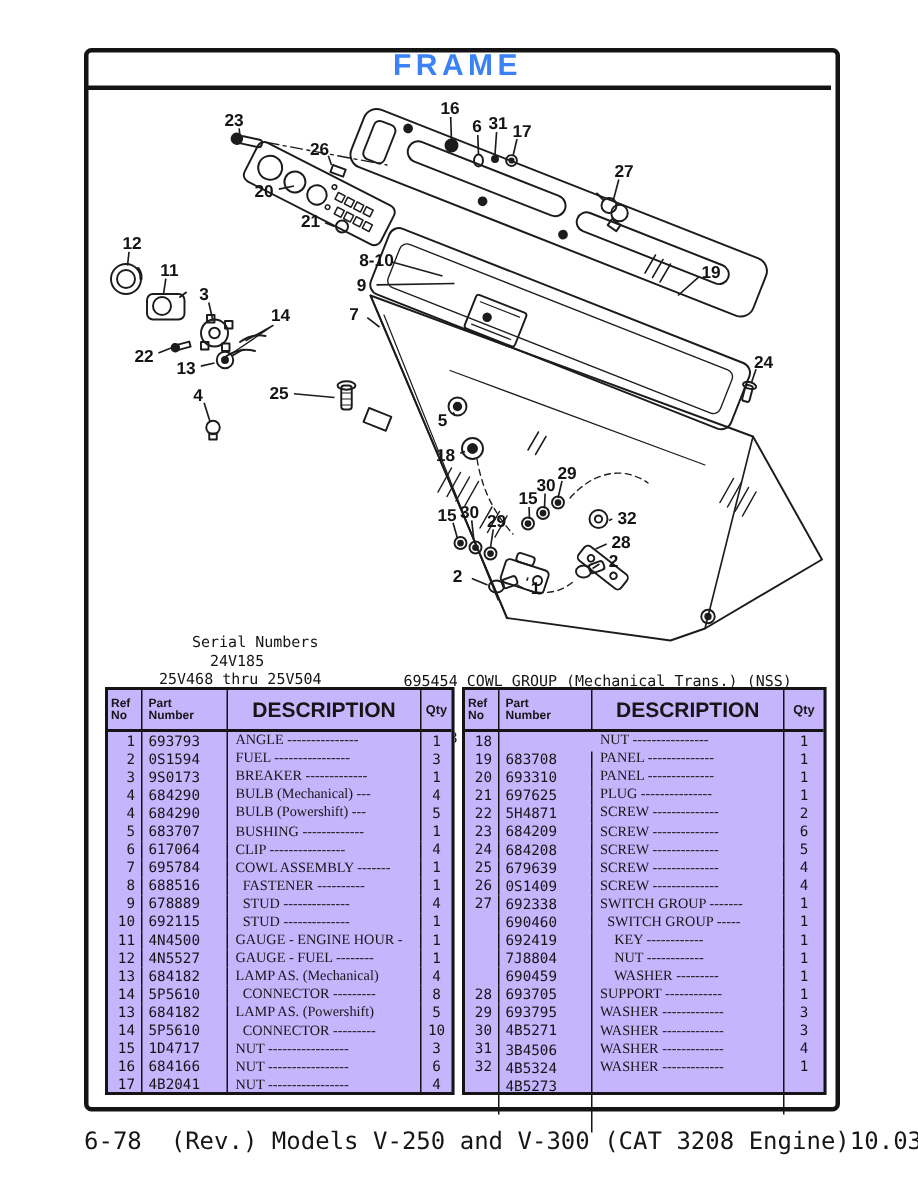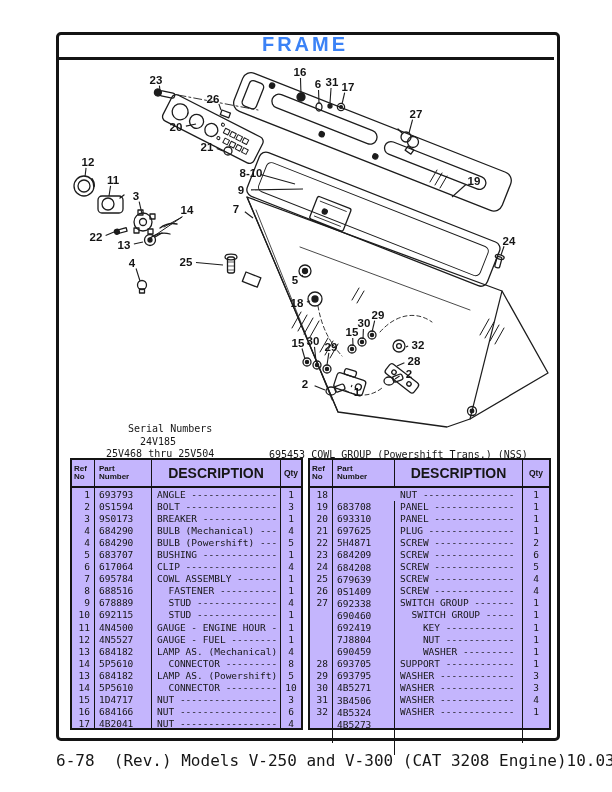--- a/index.html
+++ b/index.html
@@ -33,21 +33,21 @@
   .right .h-part{width:62px;}
   .h-desc{flex:1;font-size:14px;align-items:center;border-right:1.5px solid #141414;}
   .h-qty{width:20px;font-size:8.5px;align-items:center;text-align:center;}
   .right .h-qty{width:26px;}
   .prow{display:flex;height:12.1px;flex:none;align-items:center;font-size:9.5px;}
   .prow.pfill{flex:1;height:auto;}
   .cell{box-sizing:border-box;height:100%;display:flex;align-items:center;overflow:hidden;}
   .c-ref{width:23px;border-right:1.5px solid #141414;justify-content:flex-end;padding-right:4px;}
   .c-part{width:57px;border-right:1.5px solid #141414;padding-left:4px;text-align:right;}
   .right .c-part{width:62px;margin-top:25px;}
-  .c-desc{flex:1;border-right:1.5px solid #141414;padding-left:5px;white-space:pre;}
+  .c-desc{flex:1;border-right:1.5px solid #141414;padding-left:5px;white-space:pre;font-family:Liberation Serif, serif;}
   .c-qty{width:20px;justify-content:center;}
   .right .c-qty{width:26px;}
   .footer{position:absolute;left:56px;top:751px;width:501px;display:flex;
         justify-content:space-between;font-size:16px;white-space:pre;}
 </style>
 </head>
 <body>
 
 <div class="page">
 
@@ -307,20 +307,21 @@
       </g>
   </svg>
 
   <div class="serial-note">
     <div class="sn1">Serial Numbers</div>
     <div class="sn2">24V185</div>
     <div class="sn3">25V468 thru 25V504</div>
   </div>
 
   <div class="cowl-groups">
+    <div>695454 COWL GROUP (Mechanical Trans.) (NSS)</div>
     <div>695453 COWL GROUP (Powershift Trans.) (NSS)</div>
   </div>
 
   <div class="tables">
     <div class="ptable left">
       <div class="phead">
         <div class="hcell h-ref">
           <span>Ref</span>
             <span>No</span>
         </div>
@@ -334,21 +335,21 @@
       <div id="tbody-left" style="display:flex;flex-direction:column;flex:1;">
           <div class="prow">
             <div class="cell c-ref">1</div>
             <div class="cell c-part">693793</div>
             <div class="cell c-desc">ANGLE ---------------</div>
             <div class="cell c-qty">1</div>
           </div>
           <div class="prow">
             <div class="cell c-ref">2</div>
             <div class="cell c-part">0S1594</div>
-            <div class="cell c-desc">BOLT ----------------</div>
+            <div class="cell c-desc">FUEL ----------------</div>
             <div class="cell c-qty">3</div>
           </div>
           <div class="prow">
             <div class="cell c-ref">3</div>
             <div class="cell c-part">9S0173</div>
             <div class="cell c-desc">BREAKER -------------</div>
             <div class="cell c-qty">1</div>
           </div>
           <div class="prow">
             <div class="cell c-ref">4</div>

